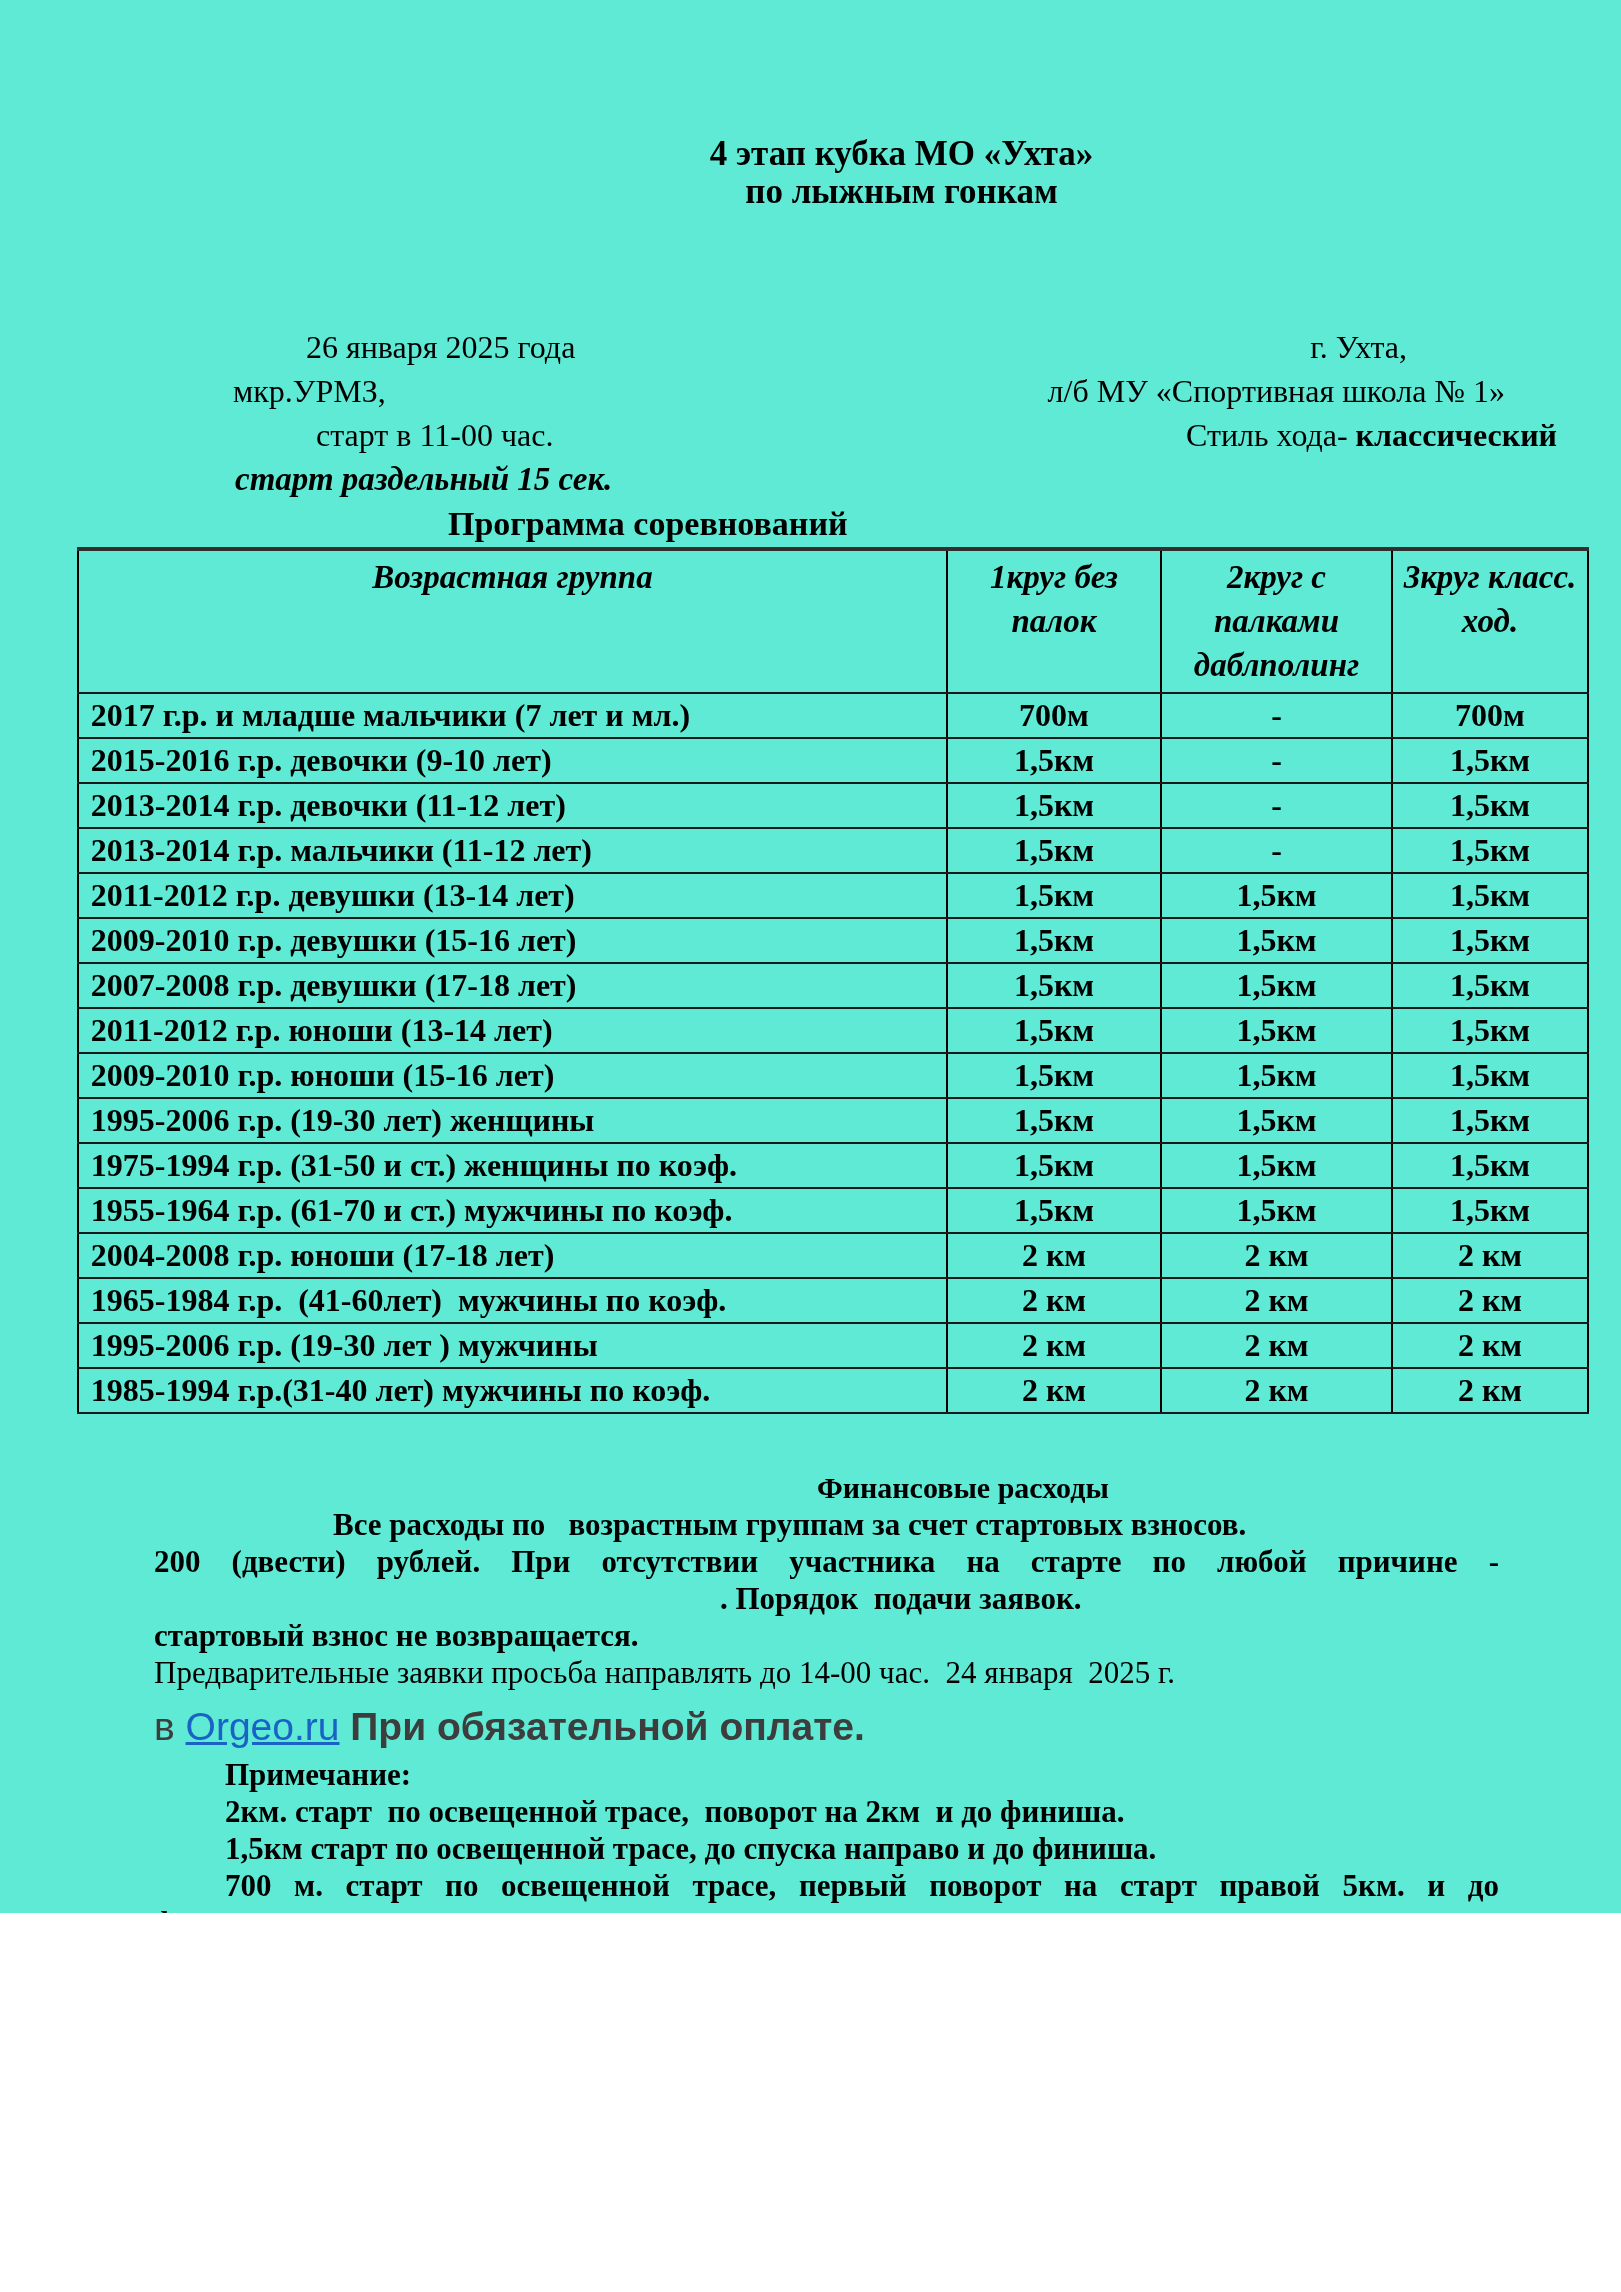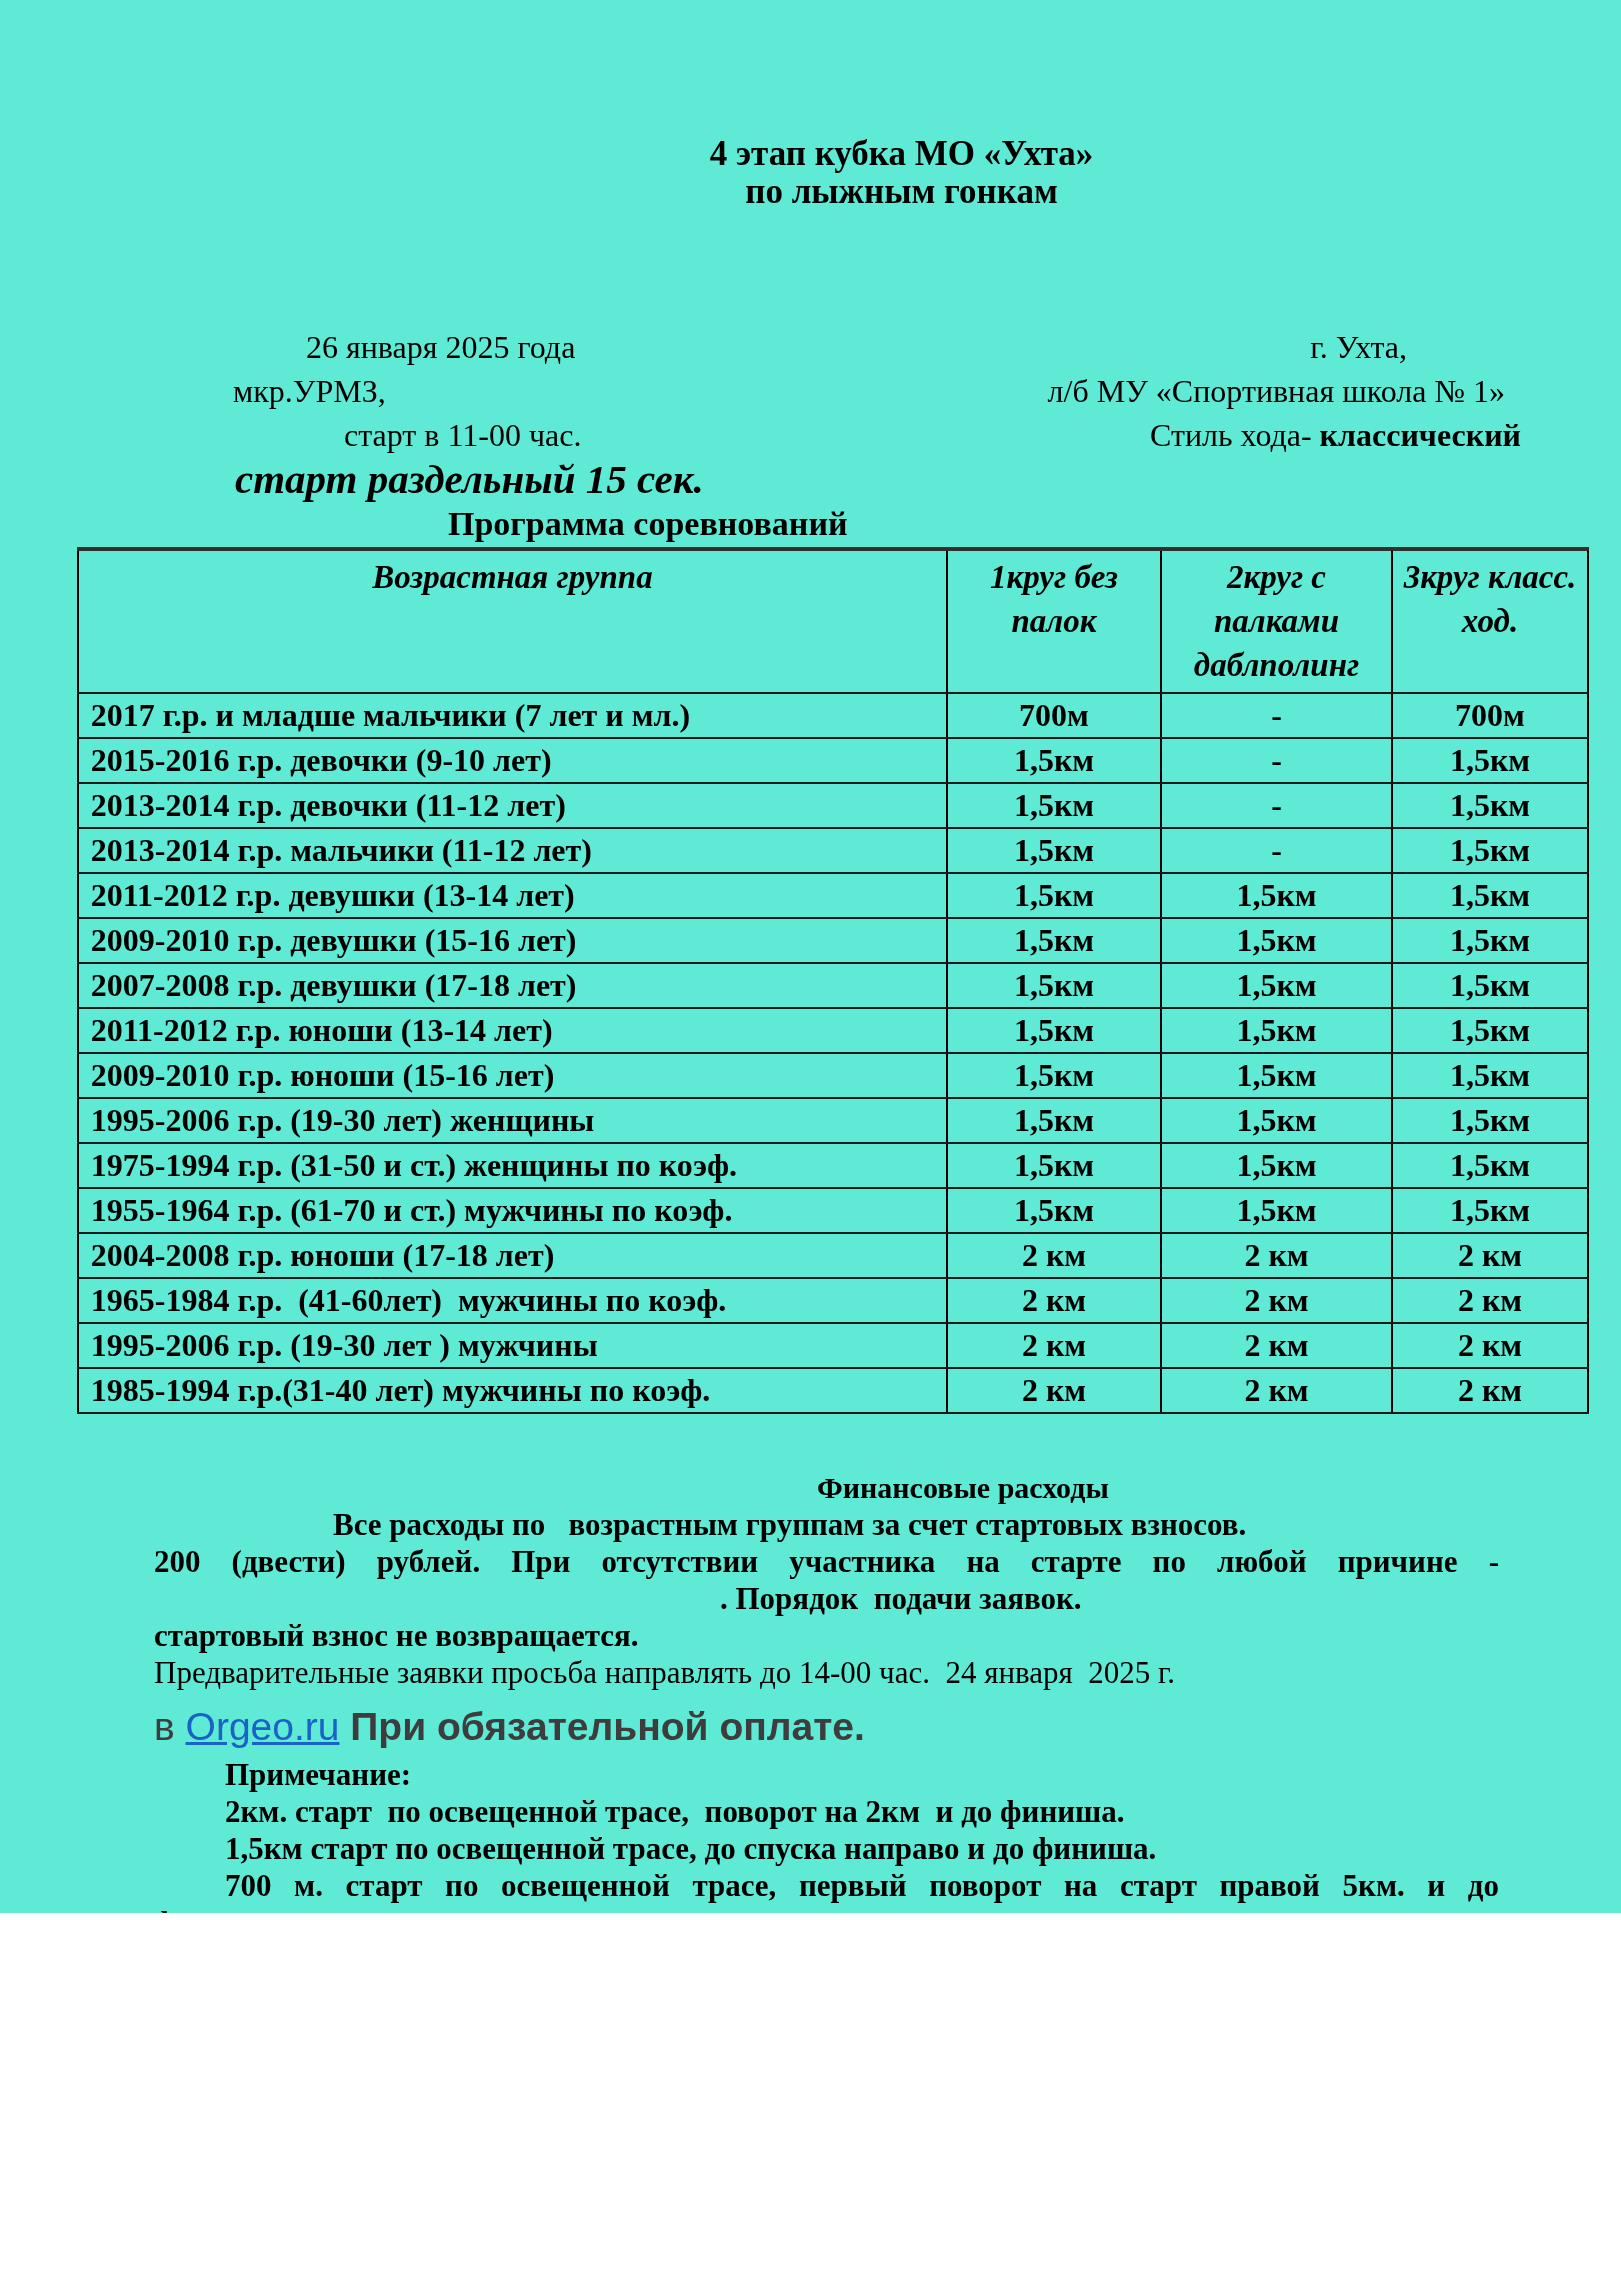--- a/index.html
+++ b/index.html
@@ -22,26 +22,26 @@
   }
   .info-row{
     display:flex;
     justify-content:space-between;
     font-size:32px;
     line-height:44px;
     white-space:pre-wrap;
   }
   .info-row.r1{margin-top:114px;padding:0 214px 0 306px;}
   .info-row.r2{padding:0 116px 0 233px;}
-  .info-row.r3{padding:0 100px 0 316px;margin-left:28px;}
+  .info-row.r3{padding:0 64px 0 316px;}
   .info-row b{font-weight:bold;}
   .start-note{
     margin-left:235px;
     font-weight:bold;font-style:italic;
-    font-size:41px;line-height:45px;
+    font-size:33px;line-height:45px;
   }
   .program-title{
     margin-left:448px;
     font-weight:bold;
     font-size:34px;line-height:43px;
   }
   table.program{
     border-collapse:collapse;
     table-layout:fixed;
     margin-left:77px;

